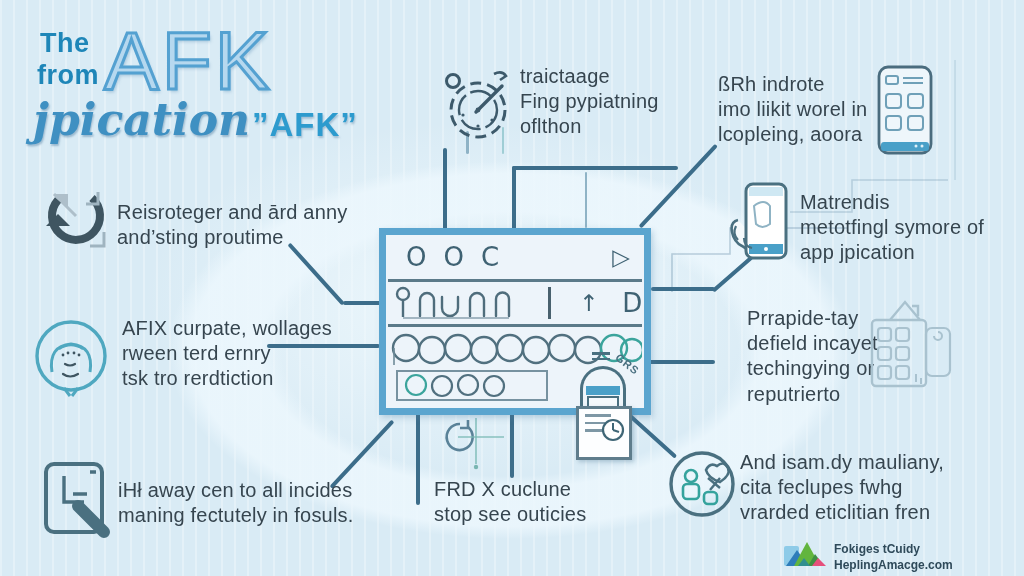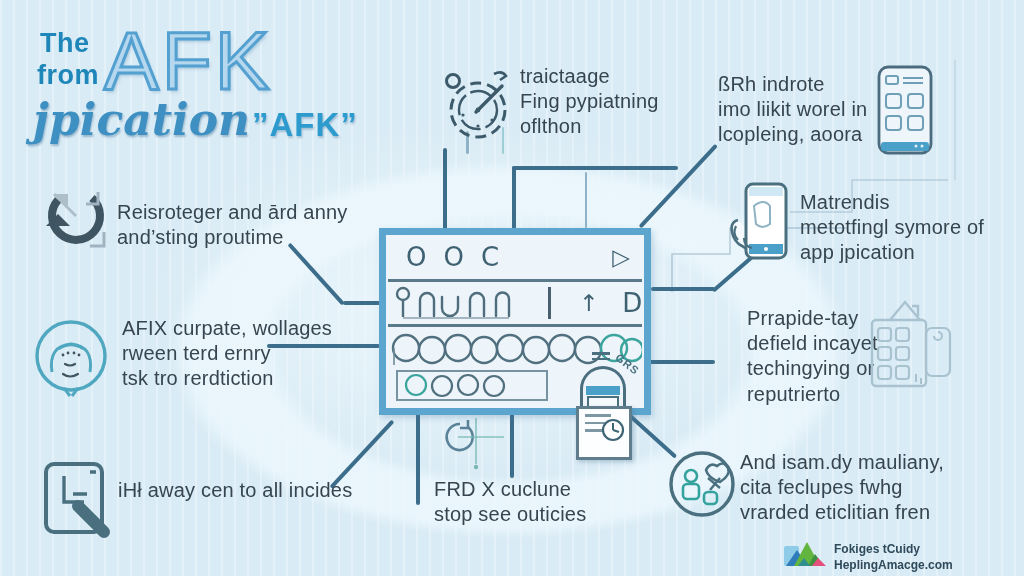--- a/index.html
+++ b/index.html
@@ -169,20 +169,21 @@
 
   <span class="abs" style="left:40px;top:460px;">
     <svg width="76" height="80" viewBox="0 0 76 80">
       <rect x="6" y="4" width="56" height="68" rx="8" fill="none" stroke="#4a7080" stroke-width="4"></rect>
       <path d="M24,16 v26 h20 M33,34 h14 M50,12 h6" fill="none" stroke="#4a7080" stroke-width="3.4"></path>
       <line x1="38" y1="46" x2="64" y2="72" stroke="#4a7080" stroke-width="12" stroke-linecap="round"></line>
     </svg>
   </span>
   <div class="abs txt" style="left:118px;top:478px;">
       <div>iHł away cen to all incides</div>
+      <div>maning fectutely in fosuls.</div>
     </div>
 
   <span class="abs" style="left:438px;top:414px;">
     <svg width="90" height="58" viewBox="0 0 90 58">
       <path d="M22,10 a13,13 0 1 0 8,3" fill="none" stroke="#5a8298" stroke-width="2.6"></path>
       <path d="M30,6 v8 h-8" fill="none" stroke="#5a8298" stroke-width="2.6"></path>
       <line x1="20" y1="23" x2="66" y2="23" stroke="rgba(120,185,180,.85)" stroke-width="1.6"></line>
       <line x1="38" y1="4" x2="38" y2="50" stroke="rgba(120,185,180,.85)" stroke-width="1.6"></line>
       <circle cx="38" cy="53" r="2.2" fill="rgba(110,175,170,.9)"></circle>
     </svg>

